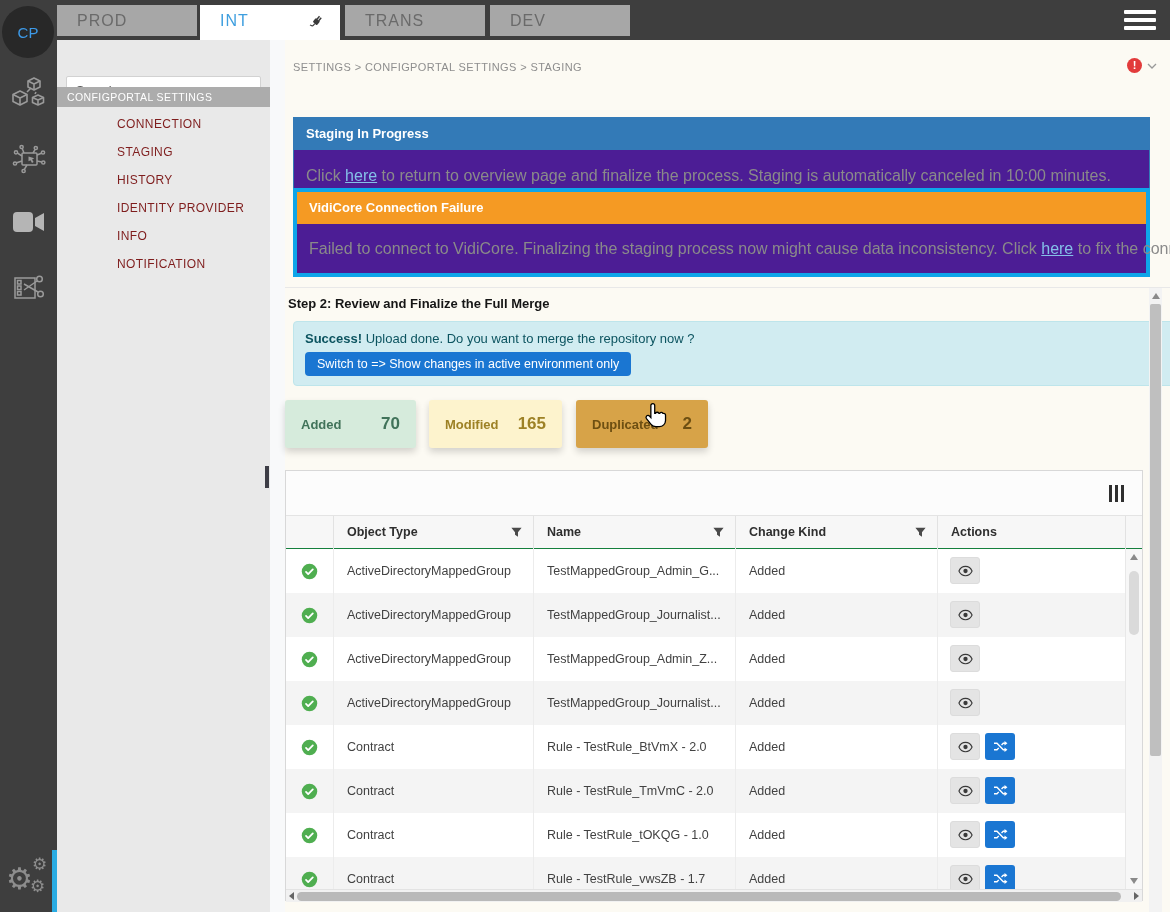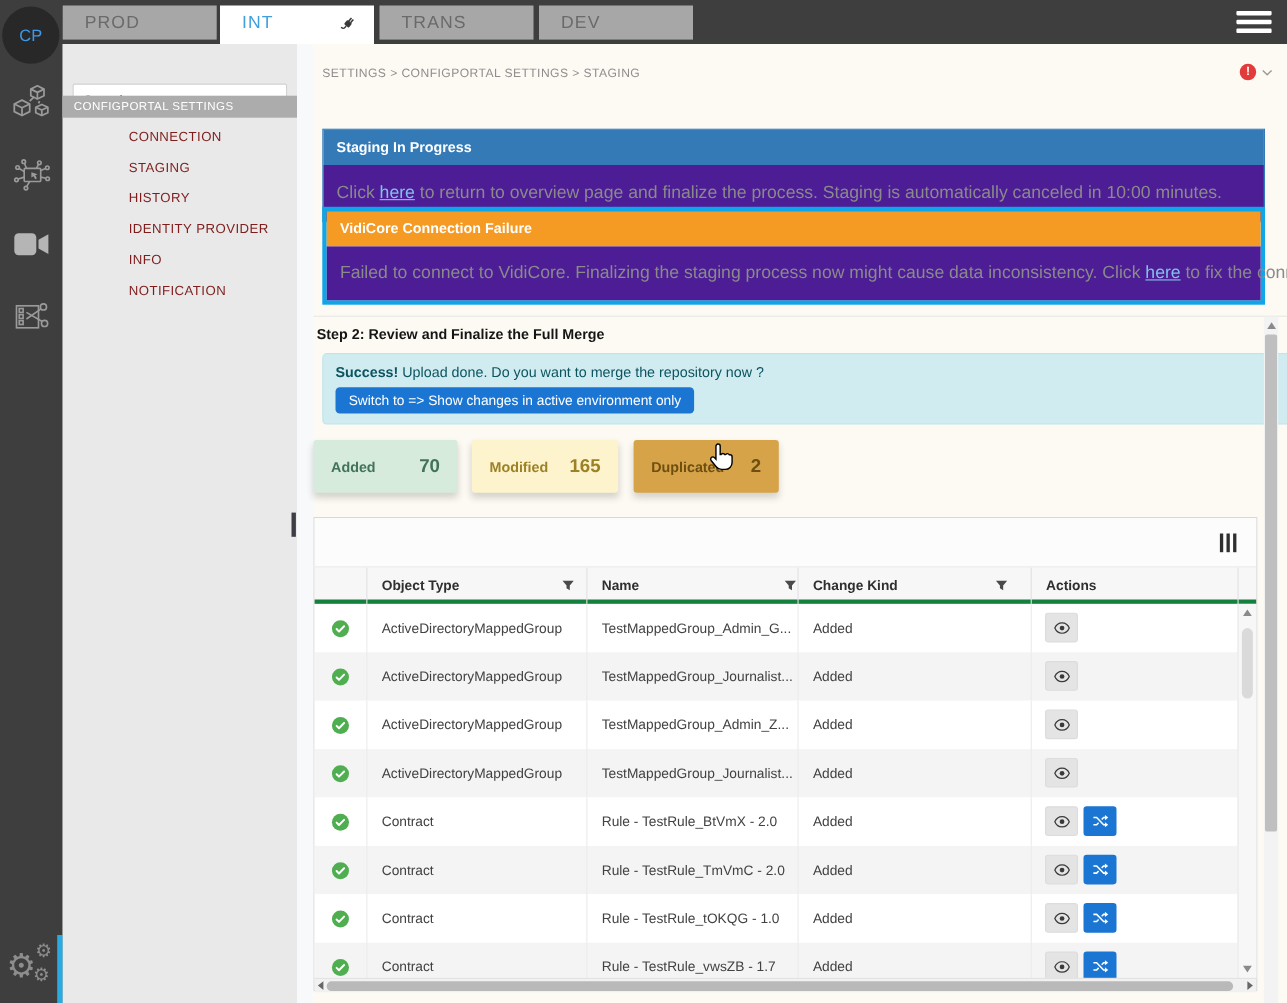--- a/index.html
+++ b/index.html
@@ -81,25 +81,25 @@
   .mouse-cursor { position:absolute; left:358px; top:361px; z-index:30; pointer-events:none; }
 
   
   .grid-panel { position:absolute; left:0; top:430px; width:858px; height:431px; background:#fff;
     border:1px solid #d8d8d8; }
   .grid-toolbar { position:absolute; left:0; top:0; width:100%; height:45px; background:#fcfcfc;
     border-bottom:1px solid #e4e4e4; }
   .columns-icon { position:absolute; right:18px; top:14px; display:flex; gap:2.5px; cursor:pointer; }
   .columns-icon i { display:block; width:3.5px; height:17px; background:#2f2f2f; }
   .grid-header { position:absolute; left:0; top:45px; width:856px; height:33px; background:#f7f7f7;
-    border-bottom:4px solid #15803d; }
+    border-bottom:1px solid #15803d; }
   .h-cell { position:absolute; top:0; height:33px; line-height:32px; font-size:12.5px; font-weight:bold;
     color:#2f2f2f; padding-left:13px; border-left:1px solid #e2e2e2; cursor:pointer; }
   .col-status{left:0;width:47px;border-left:none} .col-1{left:47px;width:200px}
-  .col-2{left:247px;width:202px} .col-3{left:439px;width:202px} .col-4{left:651px;width:188px}
+  .col-2{left:247px;width:202px} .col-3{left:449px;width:202px} .col-4{left:651px;width:188px}
   .col-fill{left:839px;width:17px}
   .funnel { position:absolute; right:10px; top:10px; cursor:pointer; }
 
   .grid-body { position:absolute; left:0; top:78px; width:856px; height:340px; overflow:hidden; background:#fff; }
   .g-row { position:relative; height:44px; background:#fff; }
   .g-row.alt { background:#f4f4f4; }
   .g-cell { position:absolute; top:0; height:44px; line-height:44px; font-size:12.5px; color:#424242;
     padding-left:13px; border-left:1px solid #ececec; white-space:nowrap; overflow:hidden; }
   .g-status { position:absolute; left:0; top:0; width:47px; height:44px; display:flex;
     align-items:center; justify-content:center; }

